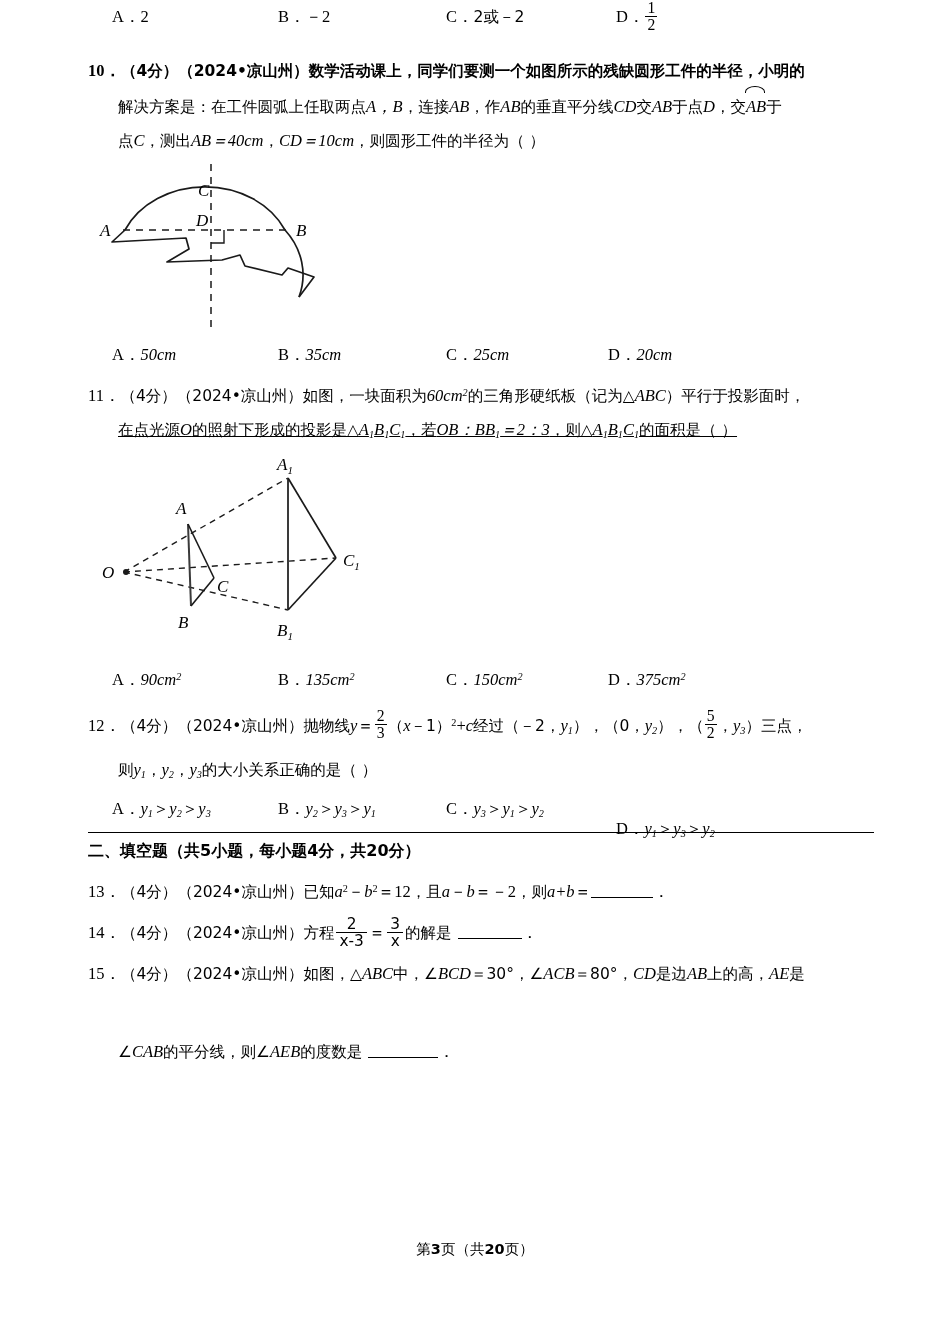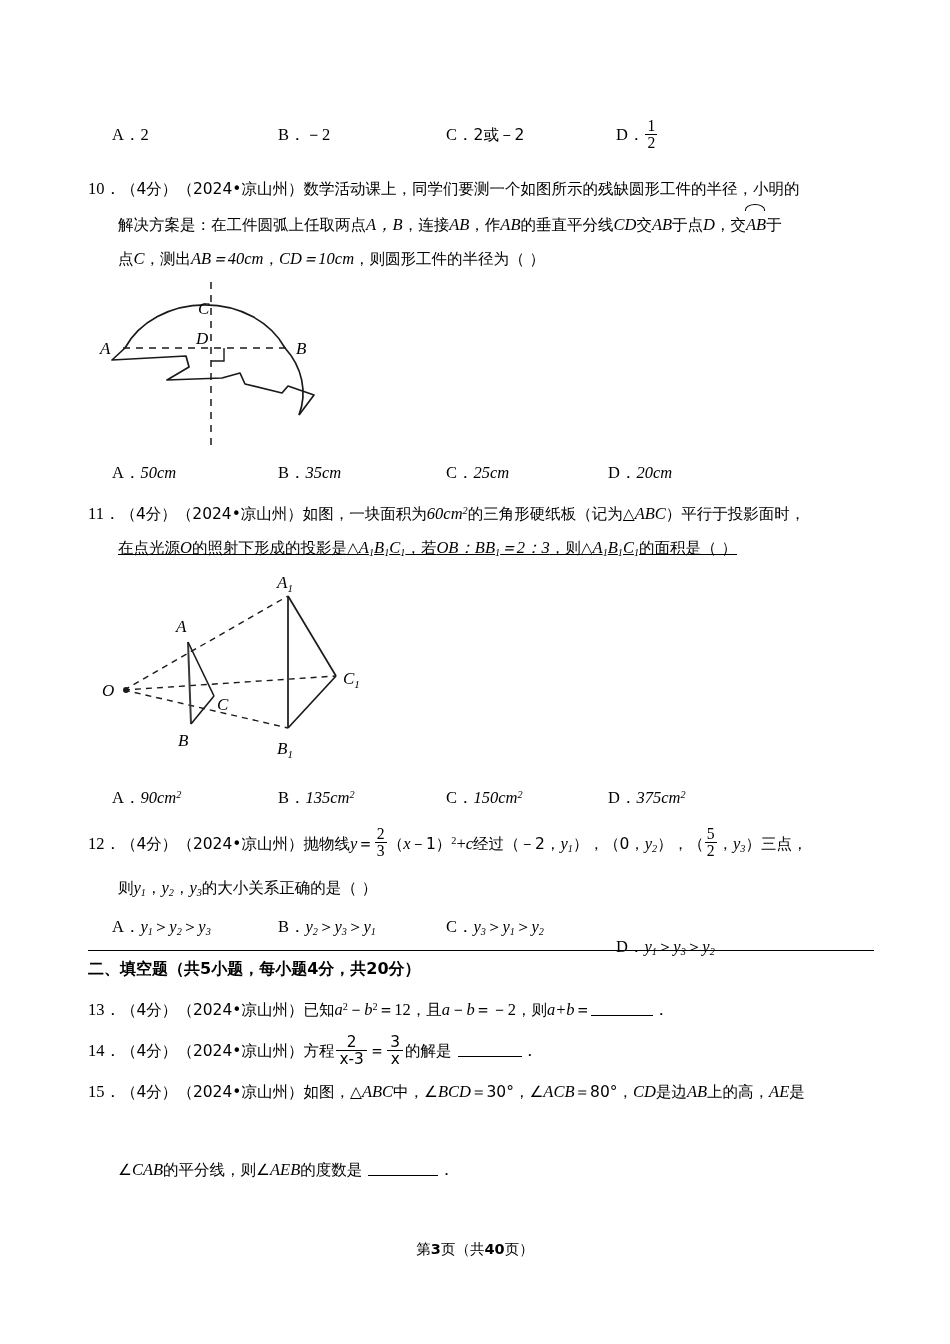--- a/index.html
+++ b/index.html
@@ -132,36 +132,36 @@
     font-size: 14.5px;
   }
   .footer b { font-weight: bold; }
 </style>
 </head>
 <body>
 
 <div class="page">
 <div class="content">
 
-  <div class="opts" style="height:46px; margin-top:118px;">
+  <div class="opts" style="height:46px; ">
     <div class="opt" style="left:24px;">
       <span class="lbl">A．</span><span class="num">2</span>
     </div>
     <div class="opt" style="left:190px;">
       <span class="lbl">B．</span><span class="num">－2</span>
     </div>
     <div class="opt" style="left:358px;">
       <span class="lbl">C．</span><span class="cn">2或－2</span>
     </div>
     <div class="opt" style="left:528px;">
       <span class="lbl">D．</span><span class="frac"><span class="nu">1</span><span class="de">2</span></span>
     </div>
   </div>
 
-  <div class="q-line" style="margin-top:8px;">
+  <div class="q-line" style="margin-top:8px;font-weight:bold;">
     <span class="num">10．</span><span class="cn">（4分）</span><span class="cn">（2024•凉山州）</span><span class="cn">数学活动课上，同学们要测一个如图所示的残缺圆形工件的半径，小明的</span>
   </div>
   <div class="q-line" style="padding-left:30px;">
     <span class="cn">解决方案是：在工件圆弧上任取两点</span><span class="it">A，B</span><span class="cn">，连接</span><span class="it">AB</span><span class="cn">，作</span><span class="it">AB</span><span class="cn">的垂直平分线</span><span class="it">CD</span><span class="cn">交</span><span class="it">AB</span><span class="cn">于点</span><span class="it">D</span><span class="cn">，交</span><span class="arcab"><span class="bar"></span><span>AB</span></span><span class="cn">于</span>
   </div>
   <div class="q-line" style="padding-left:30px;">
     <span class="cn">点</span><span class="it">C</span><span class="cn">，测出</span><span class="it">AB＝40cm</span><span class="cn">，</span><span class="it">CD＝10cm</span><span class="cn">，则圆形工件的半径为（      ）</span>
   </div>
 
   <div class="fig" style="height:178px; margin-top:2px;">
@@ -285,16 +285,16 @@
   <div class="q-line" style="">
     <span class="num">15．</span><span class="cn">（4分）</span><span class="cn">（2024•凉山州）</span><span class="cn">如图，△</span><span class="it">ABC</span><span class="cn">中，∠</span><span class="it">BCD</span><span class="cn">＝30°，∠</span><span class="it">ACB</span><span class="cn">＝80°，</span><span class="it">CD</span><span class="cn">是边</span><span class="it">AB</span><span class="cn">上的高，</span><span class="it">AE</span><span class="cn">是</span>
   </div>
   <div class="q-line" style="padding-left:30px;margin-top:44px;">
     <span class="cn">∠</span><span class="it">CAB</span><span class="cn">的平分线，则∠</span><span class="it">AEB</span><span class="cn">的度数是</span><span class="blank" style="width:70px; margin-left:6px;"></span><span class="num">．</span>
   </div>
 
 </div>
 
 <div class="footer">
-  <span>第</span><b>3</b><span>页（共</span><b>40</b><span>页）</span>
+  <span>第</span><b>3</b><span>页（共</span><b>20</b><span>页）</span>
 </div>
 
 </div>
 
 </body></html>

